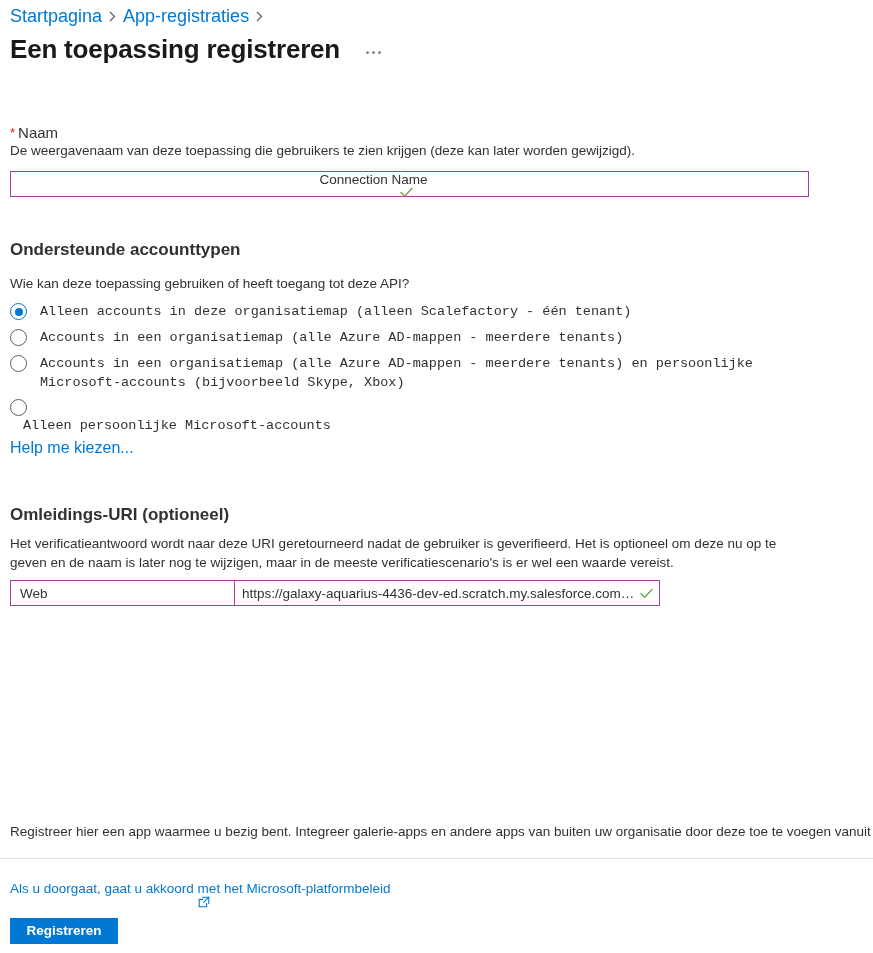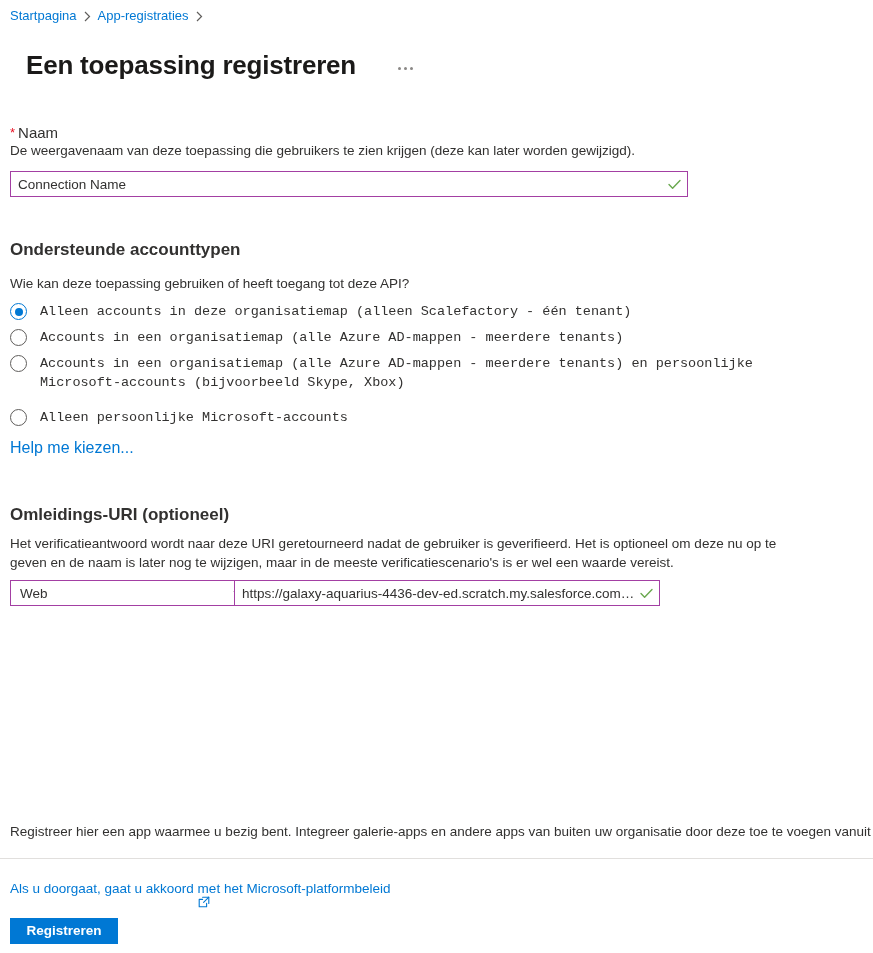--- a/index.html
+++ b/index.html
@@ -21,21 +21,21 @@
   }
 
   
   .breadcrumb {
     position: absolute;
     left: 10px;
     top: 7px;
     display: flex;
     align-items: center;
     height: 18px;
-    font-size: 13px;
+    font-size: 18px;
     white-space: nowrap;
   }
   .crumb-link {
     color: #0078d4;
     text-decoration: none;
     cursor: pointer;
     line-height: 18px;
   }
   .crumb-sep {
     margin: 0 7px;
@@ -52,21 +52,21 @@
     top: 32px;
     display: flex;
     align-items: center;
   }
   .page-title {
     font-size: 26px;
     font-weight: 600;
     color: #1b1a19;
     letter-spacing: -0.2px;
     line-height: 34px;
-    margin: 16px;
+    margin: 0;
     white-space: nowrap;
   }
   .ellipsis-btn {
     margin-left: 22px;
     display: inline-flex;
     align-items: center;
     gap: 3px;
     padding: 6px 4px;
     cursor: pointer;
     background: transparent;
@@ -310,21 +310,21 @@
     <span></span>
   </button>
 </div>
 
 <div class="field-label" style="left:10px; top:111px;margin-top:12px;">
   <span class="req-star">*</span><span>Naam</span>
 </div>
 
 <div class="field-desc" style="left:10px; top:141px; width:820px;">De weergavenaam van deze toepassing die gebruikers te zien krijgen (deze kan later worden gewijzigd).</div>
 
-<div class="input-wrap" style="left:10px; top:171px; width:678px;">
+<div class="input-wrap" style="left:10px; top:171px; width:799px;flex-direction:column;">
   <input type="text" value="Connection Name" style="">
   <span class="check-icon">
     <svg width="13" height="11" viewBox="0 0 13 11" fill="none" aria-hidden="true">
       <path d="M1 5.6l3.6 3.6L12 1.4" stroke="#6aa84f" stroke-width="1.4" fill="none" stroke-linecap="round" stroke-linejoin="round"></path>
     </svg>
   </span>
 </div>
 
 <h2 class="section-heading" style="left:10px; top:238px;">Ondersteunde accounttypen</h2>
 
@@ -338,21 +338,21 @@
 <label class="radio-item" style="top:328px; width:820px;">
   <span class="radio-mark"></span>
   <span class="radio-text">Accounts in een organisatiemap (alle Azure AD-mappen - meerdere tenants)</span>
 </label>
 
 <label class="radio-item" style="top:354px; width:800px;">
   <span class="radio-mark"></span>
   <span class="radio-text">Accounts in een organisatiemap (alle Azure AD-mappen - meerdere tenants) en persoonlijke Microsoft-accounts (bijvoorbeeld Skype, Xbox)</span>
 </label>
 
-<label class="radio-item" style="top:408px; width:820px;">
+<label class="radio-item" style="top:398px; width:820px;flex-direction:column;">
   <span class="radio-mark"></span>
   <span class="radio-text">Alleen persoonlijke Microsoft-accounts</span>
 </label>
 
 <a class="inline-link help-link">Help me kiezen...</a>
 
 <h2 class="section-heading" style="left:10px; top:503px;">Omleidings-URI (optioneel)</h2>
 
 <div class="field-desc" style="left:10px; top:534px; width:800px;">Het verificatieantwoord wordt naar deze URI geretourneerd nadat de gebruiker is geverifieerd. Het is optioneel om deze nu op te geven en de naam is later nog te wijzigen, maar in de meeste verificatiescenario's is er wel een waarde vereist.</div>
 

